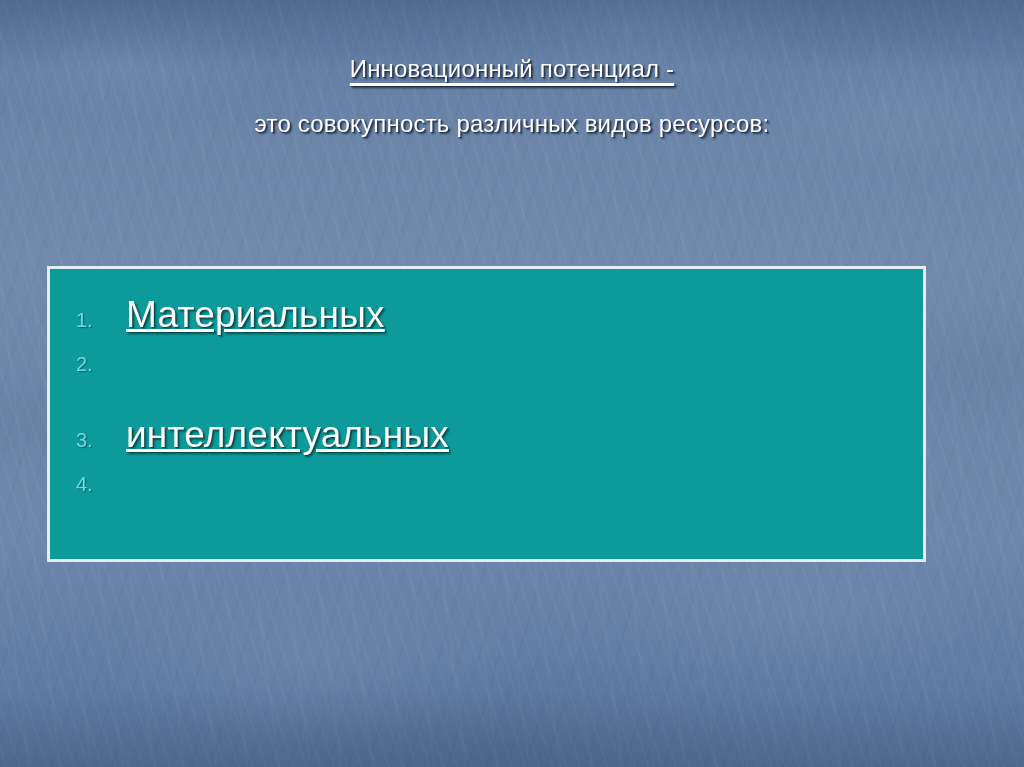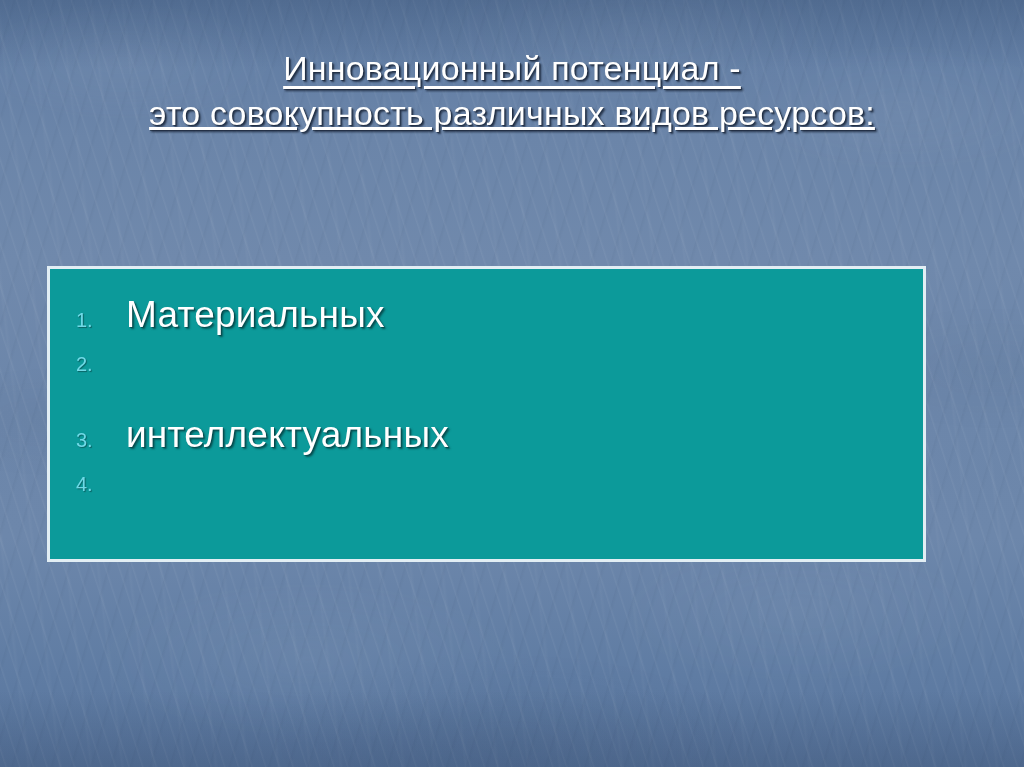--- a/index.html
+++ b/index.html
@@ -94,41 +94,40 @@
     position: absolute;
     left: 0;
     right: 0;
     top: 46px;
     text-align: center;
     z-index: 5;
   }
 
   .title-line {
     color: #ffffff;
-    font-size: 34px;
+    font-size: 24px;
     line-height: 45px;
     font-weight: 400;
     letter-spacing: 0.2px;
     text-shadow:
       2px 2px 2px rgba(22,34,52,0.80),
       1px 1px 0px rgba(22,34,52,0.55);
     white-space: nowrap;
   }
 
   .title-line-1 {
     text-decoration: underline;
     text-underline-offset: 6px;
     text-decoration-thickness: 3px;
   }
 
   .title-line-2 {
     white-space: normal;
     max-width: 790px;
-    margin: 0 auto;
-    text-decoration: underline;
+    margin: 10px auto;
   }
 
   
   .content-panel {
     position: absolute;
     left: 47px;
     top: 266px;
     width: 879px;
     height: 296px;
     box-sizing: border-box;
@@ -169,20 +168,21 @@
   .item-label {
     color: #ffffff;
     font-size: 37px;
     line-height: 44px;
     font-weight: 400;
     letter-spacing: 0.2px;
     text-shadow:
       2px 2px 2px rgba(6,62,64,0.75),
       1px 1px 0px rgba(6,62,64,0.55);
     white-space: nowrap;
+    text-decoration: underline;
   }
 </style>
 </head>
 <body>
 
 <div id="slide">
 
   <div class="bg-base"></div>
   <div class="bg-streaks"></div>
   <div class="bg-mottle"></div>

